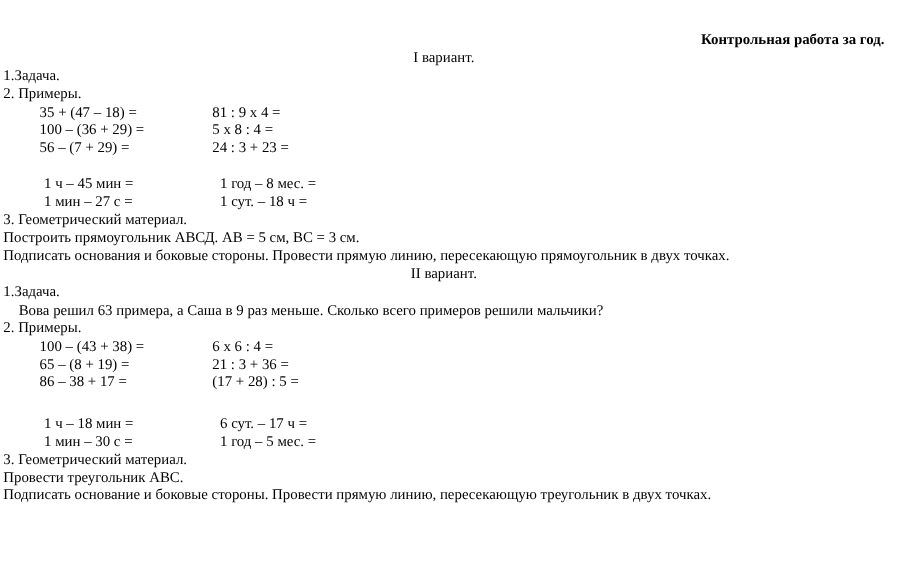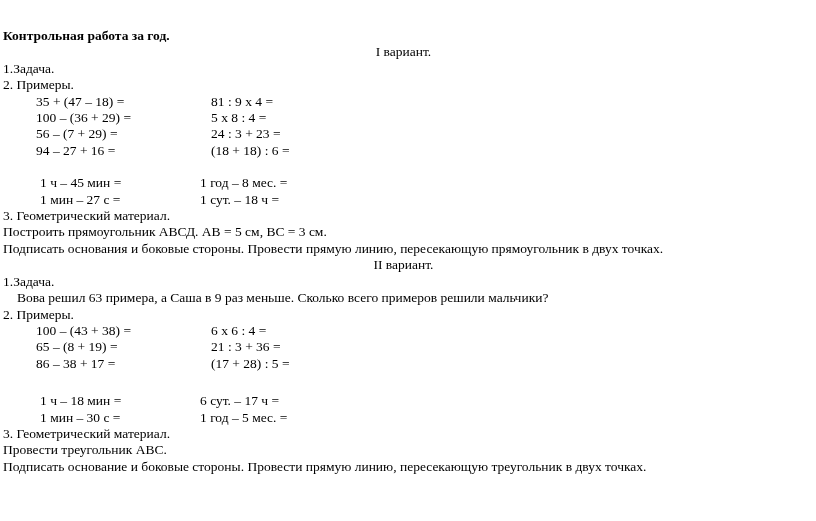--- a/index.html
+++ b/index.html
@@ -7,26 +7,26 @@
     width: 816px;
     height: 521px;
     background: #ffffff;
     color: #000000;
     font-family: "Liberation Serif", "DejaVu Serif", serif;
     font-size: 13.5px;
     line-height: 16.4px;
     overflow: hidden;
   }
   .page { padding: 28px 12px 0 3px; }
-  .title { text-align: left; font-weight: bold; }
+  .title { text-align: right; font-weight: bold; }
   .center { text-align: center; }
   .indent { padding-left: 14px; }
   .row { position: relative; }
   .row .l { display: inline-block; padding-left: 33px; text-align: right; }
-  .row .r { position: absolute; left: 208px; top: 0; }
+  .row .r { position: absolute; left: 190px; top: 0; }
   .time .l { padding-left: 37px; }
   .time .r { left: 197px; }
   .gap1 { margin-top: 16px; }
   .gap2 { margin-top: 21px; }
 </style>
 </head>
 <body>
 
 <div class="page">
 
@@ -41,24 +41,20 @@
       <span class="l">35 + (47 – 18) =</span>
       <span class="r">81 : 9 х 4 =</span>
     </div>
     <div class="row">
       <span class="l">100 – (36 + 29) =</span>
       <span class="r">5 х 8 : 4 =</span>
     </div>
     <div class="row">
       <span class="l">56 – (7 + 29) =</span>
       <span class="r">24 : 3 + 23 =</span>
-    </div>
-    <div class="row">
-      <span class="l">94 – 27 + 16 =</span>
-      <span class="r">(18 + 18) : 6 =</span>
     </div>
 
     <div class="row time gap1">
       <span class="l">1 ч – 45 мин =</span>
       <span class="r">1 год – 8 мес. =</span>
     </div>
     <div class="row time">
       <span class="l">1 мин – 27 с =</span>
       <span class="r">1 сут. – 18 ч =</span>
     </div>

